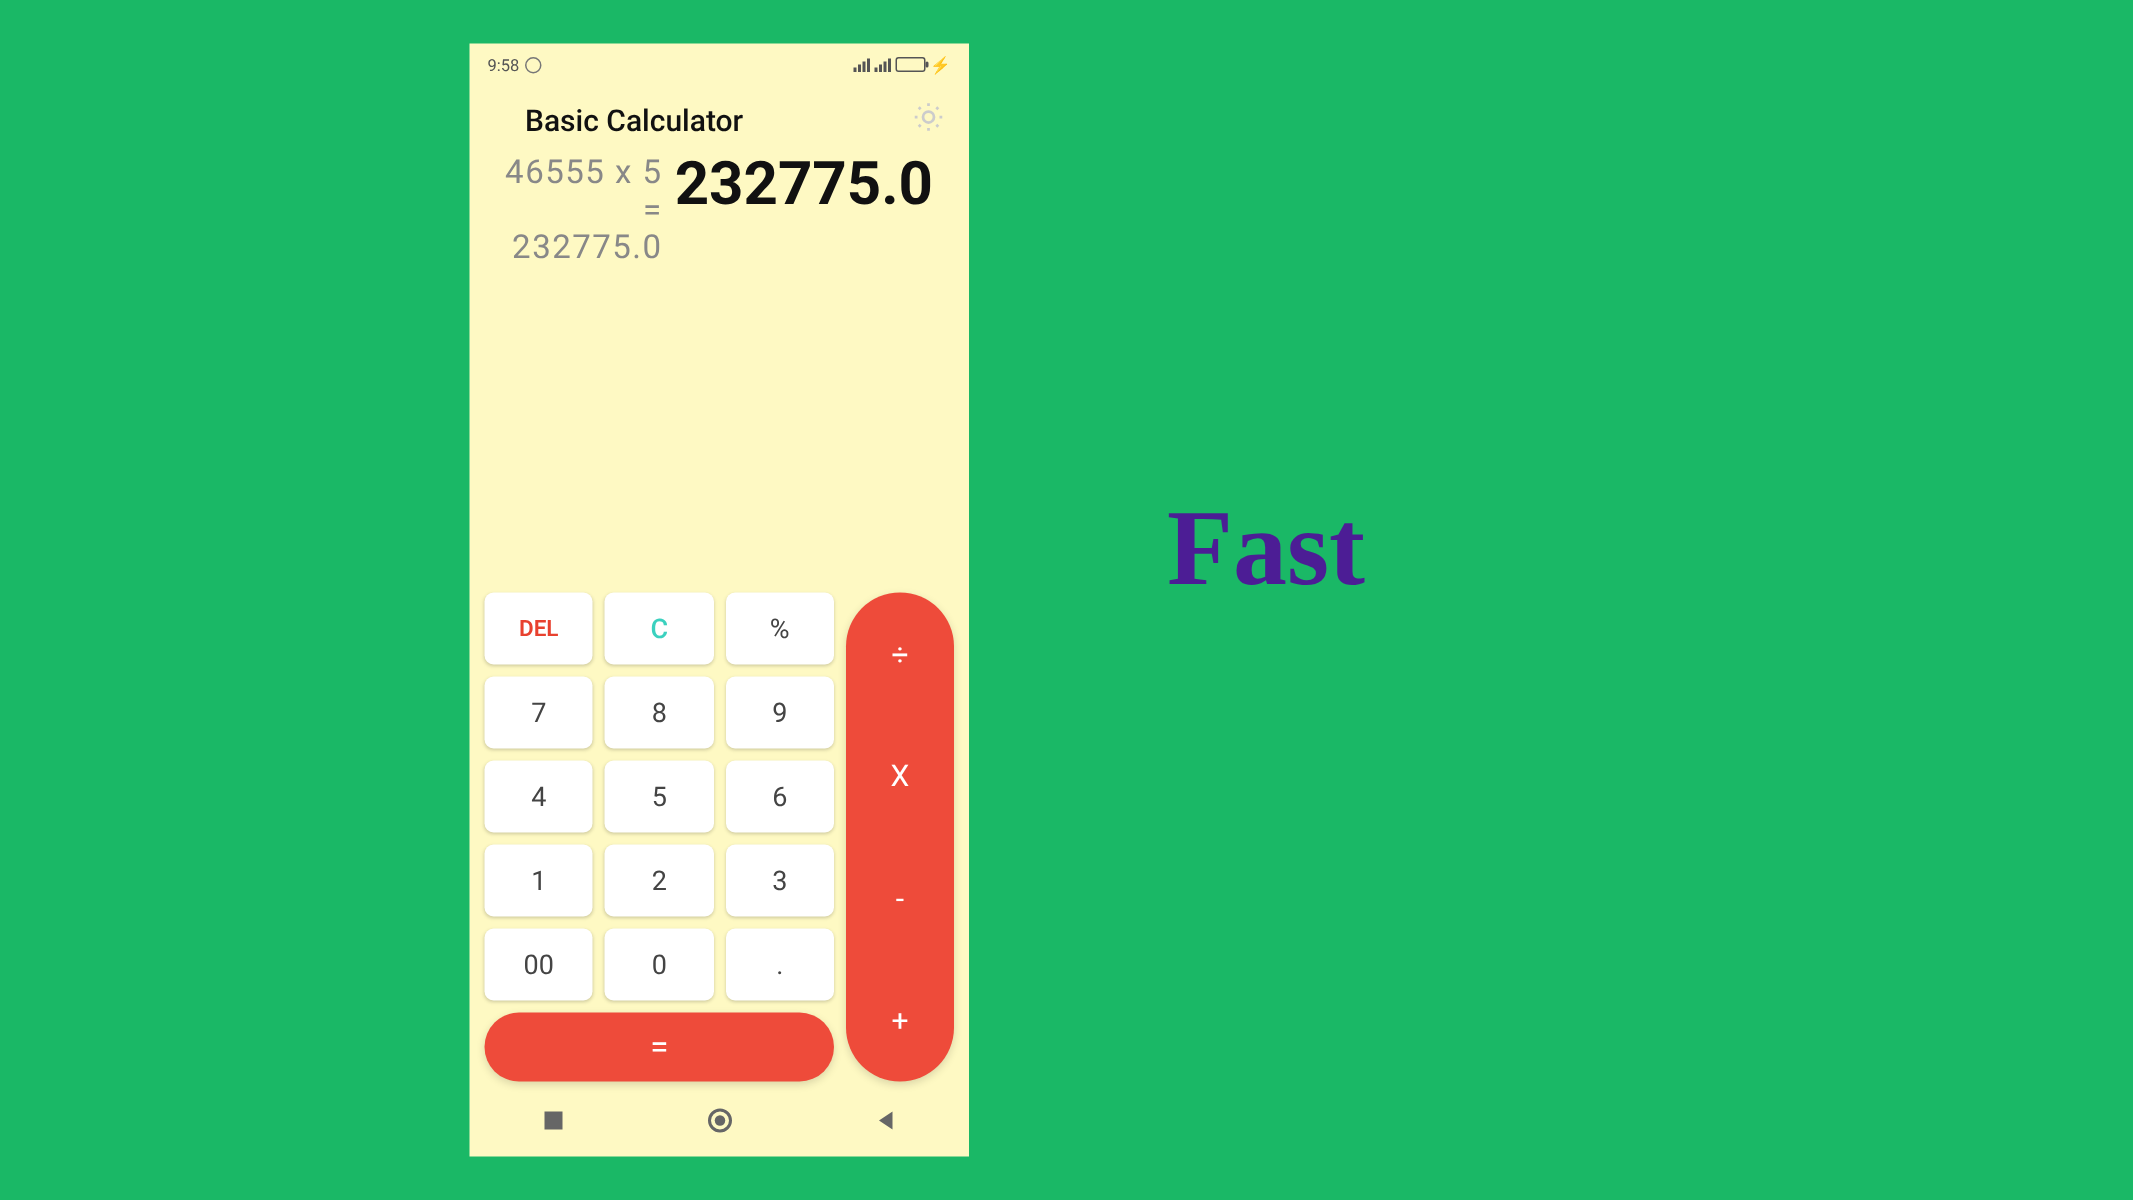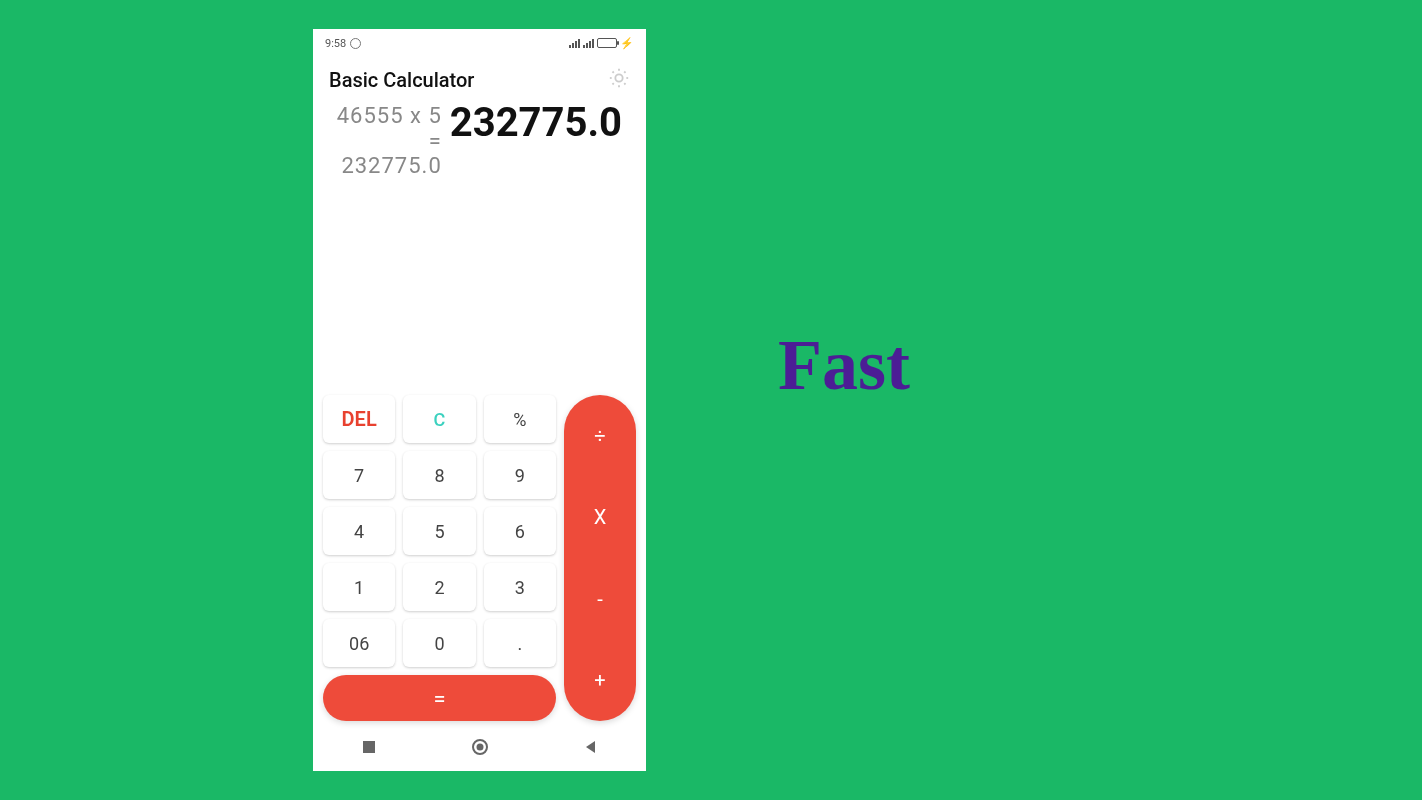--- a/index.html
+++ b/index.html
@@ -10,21 +10,21 @@
     font-family: -apple-system, BlinkMacSystemFont, "Segoe UI", Roboto, Arial, sans-serif;
     position: relative;
     overflow: hidden;
   }
   .phone {
     position: absolute;
     left: 313px;
     top: 29px;
     width: 333px;
     height: 742px;
-    background: #ffffff;
+    background: #fef9c3;
     display: flex;
     flex-direction: column;
   }
   .status-bar {
     height: 28px;
     display: flex;
     justify-content: space-between;
     align-items: center;
     padding: 0 12px;
     font-size: 11px;
@@ -39,21 +39,21 @@
   .battery {
     width: 20px; height: 10px; border: 1px solid #555; border-radius: 2px;
     position: relative; display: inline-block;
   }
   .battery::after { content:''; position:absolute; right:-3px; top:2px; width:2px; height:4px; background:#555; border-radius:1px;}
   .battery-fill { width: 75%; height: 100%; background: #3bc24a; border-radius:1px; }
   .app-header {
     display: flex; justify-content: space-between; align-items: center;
     padding: 10px 16px 6px 16px;
   }
-  .app-title { font-size: 20px; font-weight: 500; color: #111; }
+  .app-title { font-size: 20px; font-weight: 500; color: #111; margin-left: 21px; }
   .theme-icon { color: #bbb; }
   .display-area {
     flex: 1;
     display: flex;
     flex-direction: row;
     justify-content: flex-end;
     padding: 0 12px 6px 12px;
   }
   .expression {
     text-align: right;
@@ -80,21 +80,21 @@
     gap: 8px;
   }
   .key {
     background: #fff;
     border-radius: 6px;
     box-shadow: 0 1px 3px rgba(0,0,0,0.12), 0 1px 2px rgba(0,0,0,0.08);
     display: flex; align-items: center; justify-content: center;
     font-size: 18px; color: #444; cursor: pointer;
     user-select: none;
   }
-  .key.del { color: #e8412f; font-weight: 600; font-size: 20px; text-align: right; }
+  .key.del { color: #e8412f; font-weight: 600; font-size: 15px; text-align: right; }
   .key.clear { color: #3bd1bf; font-weight: 500; }
   .ops-column {
     grid-column: 4; grid-row: 1 / span 6;
     background: #ee4b3a;
     border-radius: 36px;
     display: flex; flex-direction: column; justify-content: space-around; align-items: center;
     color: #fff; font-size: 20px;
     box-shadow: 0 2px 6px rgba(0,0,0,0.15);
   }
   .op { width: 100%; text-align: center; padding: 14px 0; cursor: pointer; }
@@ -191,21 +191,21 @@
     <div class="key">9</div>
 
     <div class="key">4</div>
     <div class="key">5</div>
     <div class="key">6</div>
 
     <div class="key">1</div>
     <div class="key">2</div>
     <div class="key">3</div>
 
-    <div class="key">06</div>
+    <div class="key">00</div>
     <div class="key">0</div>
     <div class="key">.</div>
 
     <div class="equals">=</div>
   </div>
 
   <div class="nav-bar">
     <div class="nav-btn">
       <svg width="16" height="16" viewBox="0 0 16 16">
           <rect x="2" y="2" width="12" height="12" fill="#666"></rect>

